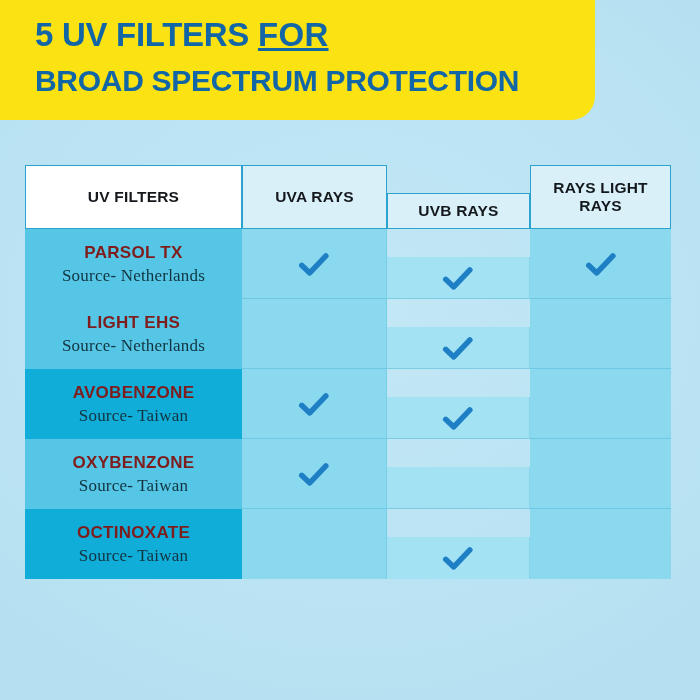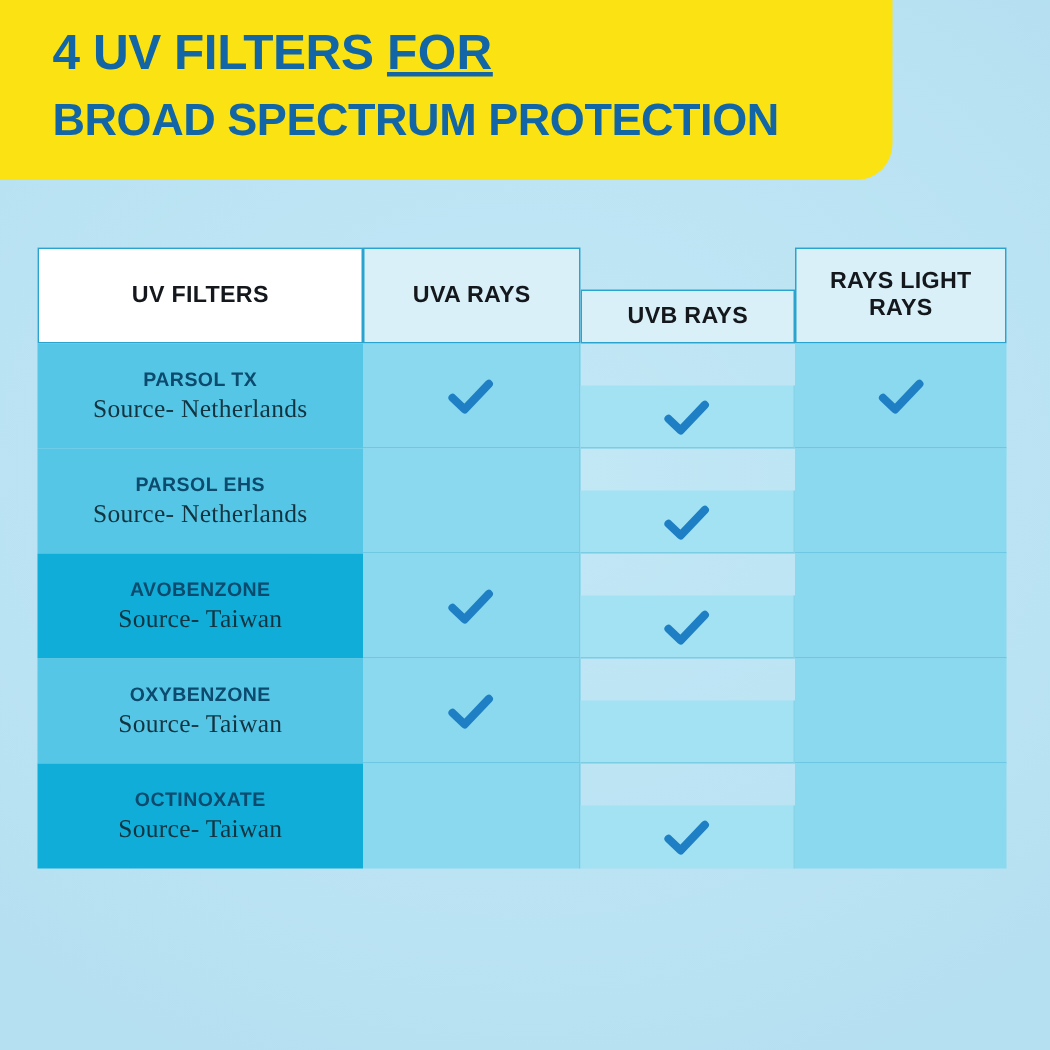--- a/index.html
+++ b/index.html
@@ -111,23 +111,23 @@
   
   .name-cell {
     flex-direction: column;
     text-align: center;
     line-height: 1.12;
   }
   .stripe-a .name-cell { background: #55c6e6; }
   .stripe-b .name-cell { background: #0fadd8; }
 
   .filter-name {
-    font-size: 13px;
+    font-size: 17px;
     font-weight: 700;
-    color: #0c4a6e;
+    color: #7f1d1d;
     letter-spacing: 0.3px;
     margin-bottom: 3px;
   }
   .filter-source {
     font-family: "Liberation Serif", serif;
     font-size: 17px;
     font-weight: 400;
     color: #12333f;
     letter-spacing: 0.2px;
   }
@@ -155,21 +155,21 @@
   }
   .check svg { display: block; }
 </style>
 </head>
 <body>
 
 <div id="infographic">
 
   <div class="banner">
     <div class="banner-line banner-line1">
-      <span class="t-heavy">4 UV FILTERS</span><span class="t-light" style="margin-left:9px;text-decoration:underline;">FOR</span>
+      <span class="t-heavy">5 UV FILTERS</span><span class="t-light" style="margin-left:9px;text-decoration:underline;">FOR</span>
     </div>
     <div class="banner-line banner-line2 t-heavy">BROAD SPECTRUM PROTECTION</div>
   </div>
 
   <div class="table">
 
     <div class="thead">
       <div class="th th-first c0">UV FILTERS</div>
       <div class="th c1">UVA RAYS</div>
       <div class="th c2">UVB RAYS</div>
@@ -199,21 +199,21 @@
           <div class="td data-cell c3 col-blue last-col">
             <span class="check">
               <svg viewBox="0 0 40 40" width="34" height="34">
                 <path d="M5.5 21.5 L15 30.5 L34 10.5" fill="none" stroke="#1F7FC4" stroke-width="6.4" stroke-linecap="round" stroke-linejoin="round"></path>
               </svg>
             </span>
           </div>
         </div>
         <div class="trow stripe-a">
           <div class="td c0 name-cell">
-            <div class="filter-name">PARSOL EHS</div>
+            <div class="filter-name">LIGHT EHS</div>
             <div class="filter-source">Source- Netherlands</div>
           </div>
           <div class="td data-cell c1 col-uva"></div>
           <div class="td data-cell c2 col-uvb">
             <span class="check">
               <svg viewBox="0 0 40 40" width="34" height="34">
                 <path d="M5.5 21.5 L15 30.5 L34 10.5" fill="none" stroke="#1F7FC4" stroke-width="6.4" stroke-linecap="round" stroke-linejoin="round"></path>
               </svg>
             </span>
           </div>

